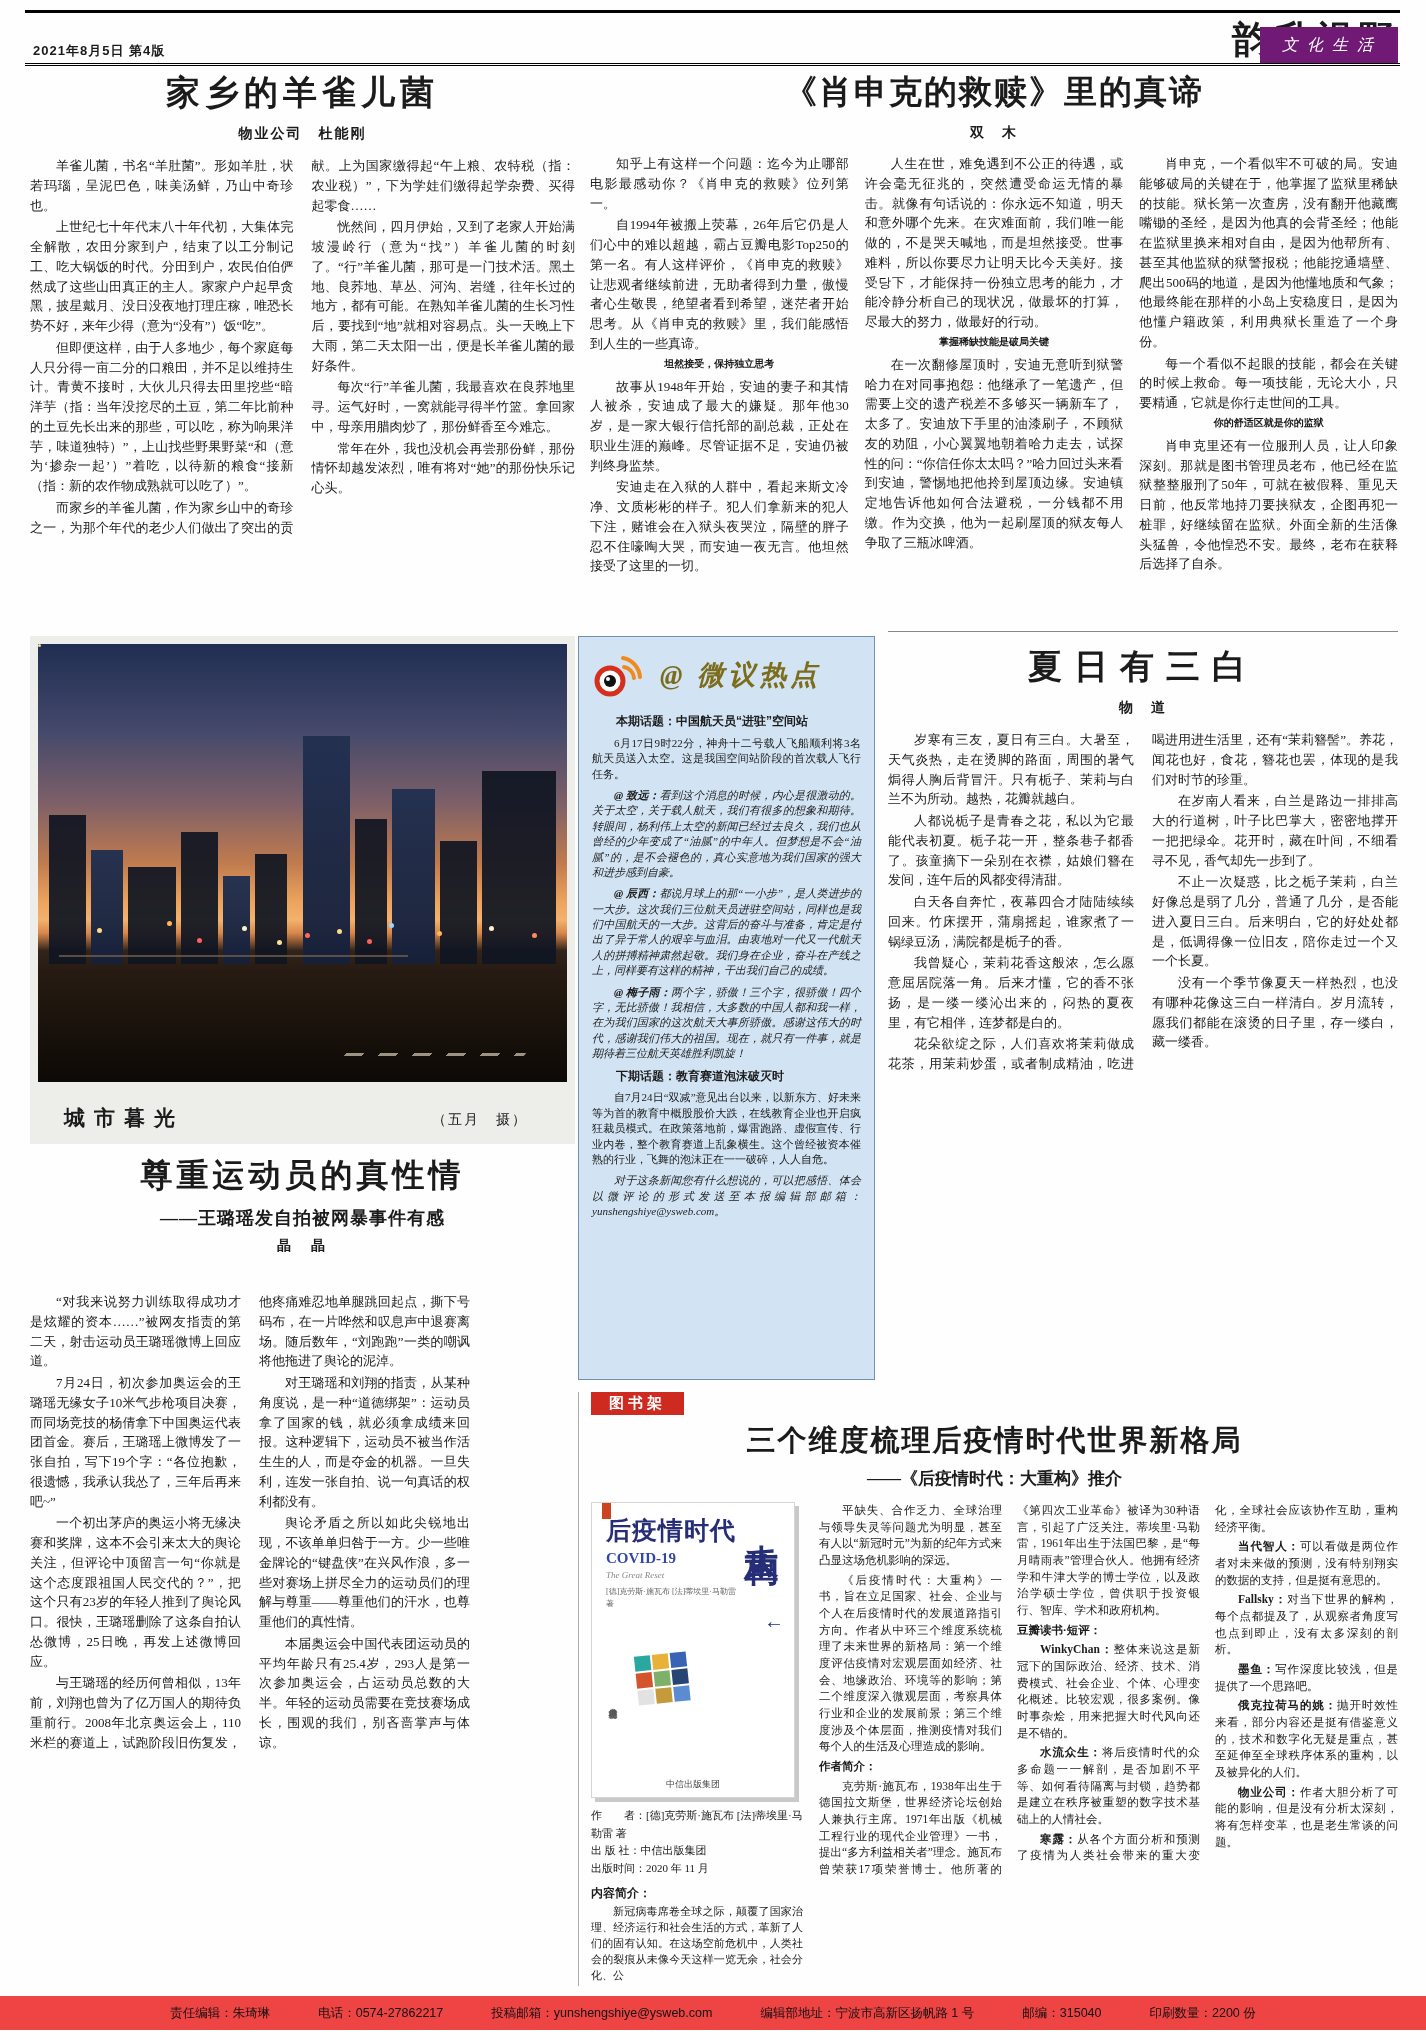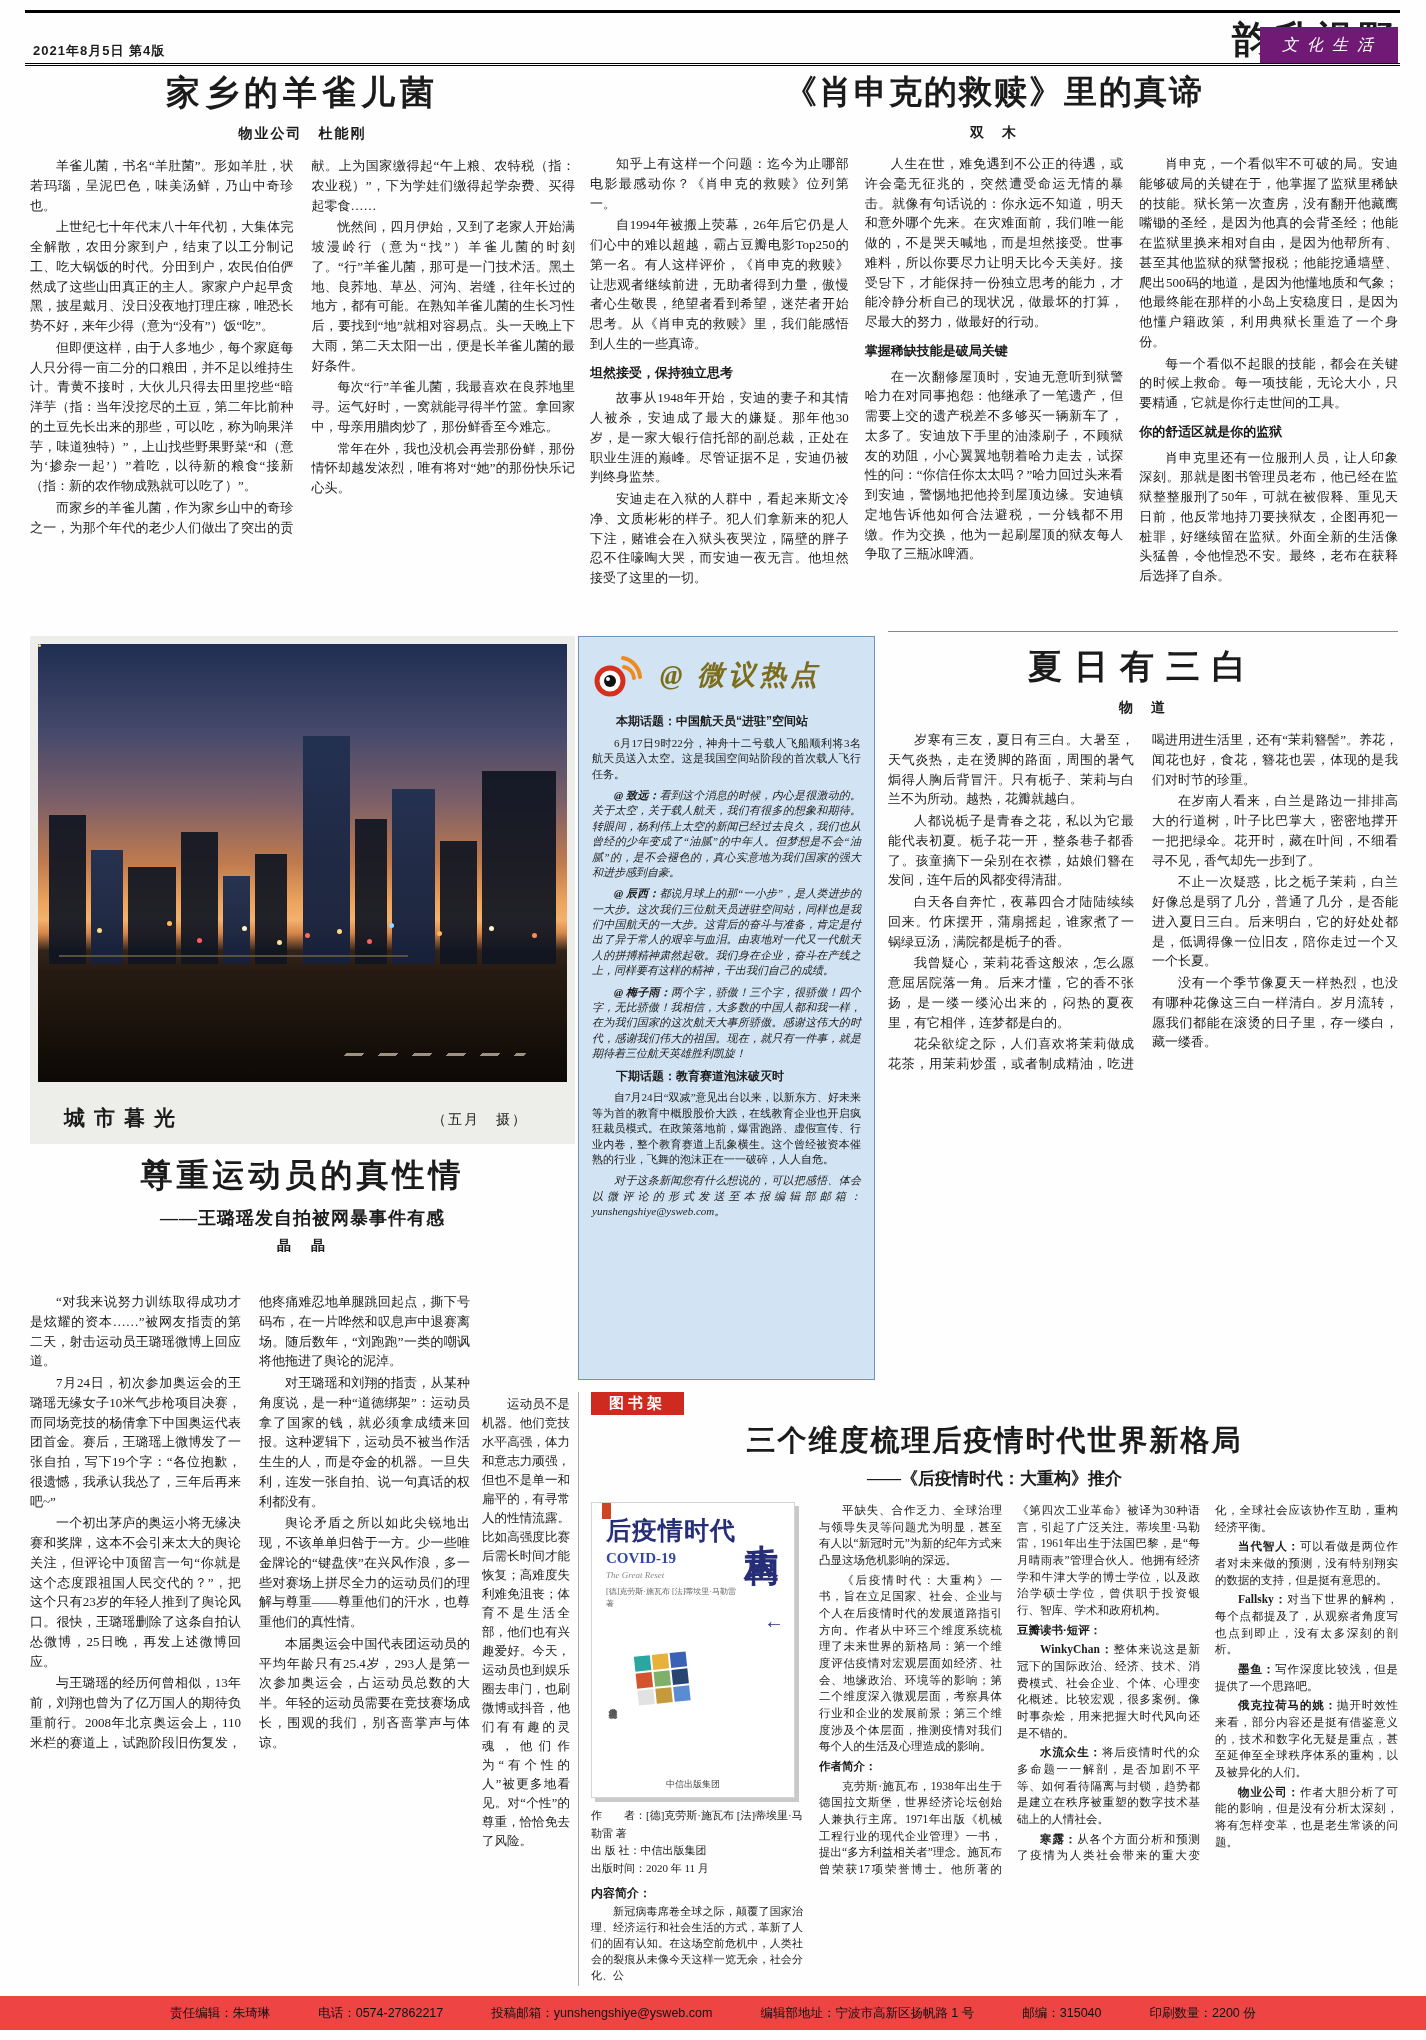--- a/index.html
+++ b/index.html
@@ -14,21 +14,21 @@
             font-weight:900;font-family:"Liberation Sans",sans-serif;letter-spacing:5px;}
   .section-box{position:absolute;right:2px;top:14px;width:132px;height:36px;background:#701a75;
                color:#fff;display:flex;align-items:center;justify-content:center;
                font-size:16px;font-style:italic;letter-spacing:9px;padding-left:6px;}
   
   .atitle{margin:0;text-align:center;font-weight:900;letter-spacing:5px;}
   .byline{text-align:center;font-size:14px;font-weight:bold;margin-top:9px;letter-spacing:2px;}
   .body{overflow:hidden;font-size:13px;line-height:1.52;text-align:justify;}
   .body p{margin:0 0 2px;text-indent:2em;}
   .plist{display:contents;}
-  .subhead{font-size:13px;font-weight:bold;margin:9px 0 6px;
+  .subhead{font-size:10px;font-weight:bold;text-align:center;margin:2px 0 6px;
            font-family:"Liberation Sans",sans-serif;break-inside:avoid;}
   
   .art1{position:absolute;left:30px;top:70px;width:545px;height:558px;}
   .art1 .atitle{font-size:34px;}
   .art1 .body{margin-top:13px;height:452px;columns:2;column-gap:18px;}
   
   .art2{position:absolute;left:590px;top:70px;width:808px;height:556px;}
   .art2 .atitle{font-size:33px;letter-spacing:2px;}
   .art2 .body{margin-top:12px;height:452px;columns:3;column-gap:16px;}
   .rule-a{position:absolute;left:888px;top:631px;width:510px;border-top:1px solid #888;}
@@ -220,23 +220,20 @@
 
   <div class="art3-head">
     <h1 class="atitle">尊重运动员的真性情</h1>
     <div class="art3-sub">——王璐瑶发自拍被网暴事件有感</div>
     <div class="art3-by">晶　晶</div>
   </div>
   <div class="art3-body body">
     <div class="plist">
       
     <p>“对我来说努力训练取得成功才是炫耀的资本……”被网友指责的第二天，射击运动员王璐瑶微博上回应道。</p><p>7月24日，初次参加奥运会的王璐瑶无缘女子10米气步枪项目决赛，而同场竞技的杨倩拿下中国奥运代表团首金。赛后，王璐瑶上微博发了一张自拍，写下19个字：“各位抱歉，很遗憾，我承认我怂了，三年后再来吧~”</p><p>一个初出茅庐的奥运小将无缘决赛和奖牌，这本不会引来太大的舆论关注，但评论中顶留言一句“你就是这个态度跟祖国人民交代的？”，把这个只有23岁的年轻人推到了舆论风口。很快，王璐瑶删除了这条自拍认怂微博，25日晚，再发上述微博回应。</p><p>与王璐瑶的经历何曾相似，13年前，刘翔也曾为了亿万国人的期待负重前行。2008年北京奥运会上，110米栏的赛道上，试跑阶段旧伤复发，他疼痛难忍地单腿跳回起点，撕下号码布，在一片哗然和叹息声中退赛离场。随后数年，“刘跑跑”一类的嘲讽将他拖进了舆论的泥淖。</p><p>对王璐瑶和刘翔的指责，从某种角度说，是一种“道德绑架”：运动员拿了国家的钱，就必须拿成绩来回报。这种逻辑下，运动员不被当作活生生的人，而是夺金的机器。一旦失利，连发一张自拍、说一句真话的权利都没有。</p><p>舆论矛盾之所以如此尖锐地出现，不该单单归咎于一方。少一些唯金牌论的“键盘侠”在兴风作浪，多一些对赛场上拼尽全力的运动员们的理解与尊重——尊重他们的汗水，也尊重他们的真性情。</p><p>本届奥运会中国代表团运动员的平均年龄只有25.4岁，293人是第一次参加奥运会，占运动员总数的大半。年轻的运动员需要在竞技赛场成长，围观的我们，别吝啬掌声与体谅。</p></div>
-  </div>
-  <div class="art3-side body">
-    <p>运动员不是机器。他们竞技水平高强，体力和意志力顽强，但也不是单一和扁平的，有寻常人的性情流露。比如高强度比赛后需长时间才能恢复；高难度失利难免沮丧；体育不是生活全部，他们也有兴趣爱好。今天，运动员也到娱乐圈去串门，也刷微博或抖音，他们有有趣的灵魂，他们作为“有个性的人”被更多地看见。对“个性”的尊重，恰恰免去了风险。</p>
   </div>
 
   <div class="bshelf">
     <span class="btag">图书架</span>
     <h2 class="bhead">三个维度梳理后疫情时代世界新格局</h2>
     <div class="bsub">——《后疫情时代：大重构》推介</div>
     <div class="bcontent">
       <div class="bleft">
         <div class="cover">
           <div class="cov-ribbon"></div>

